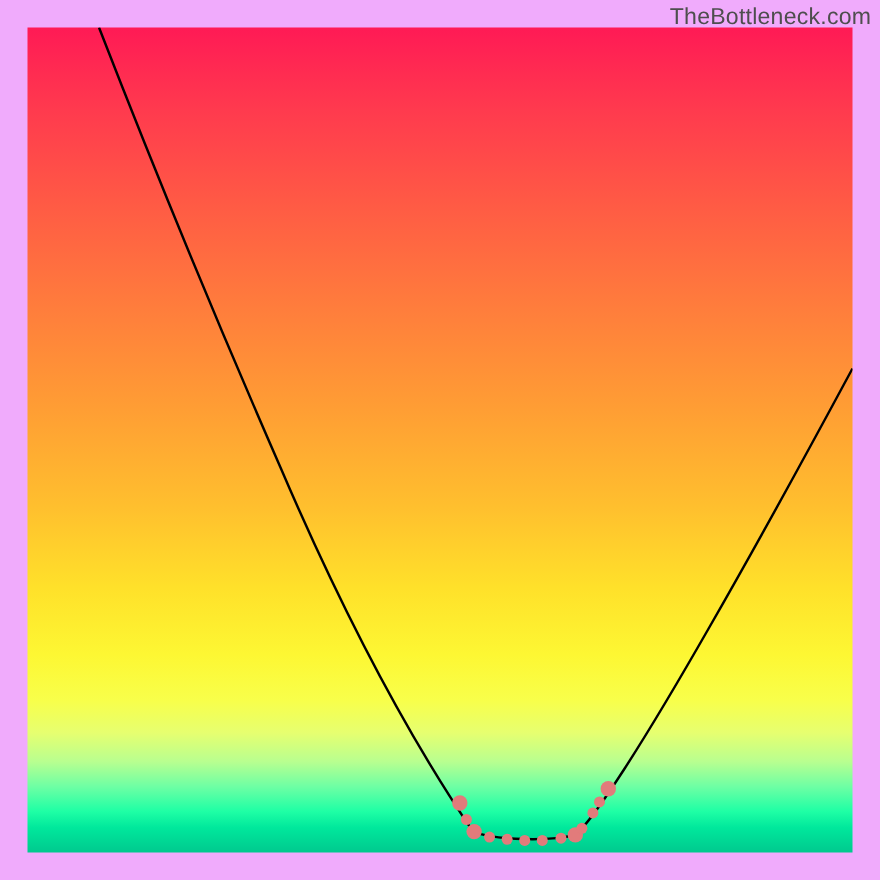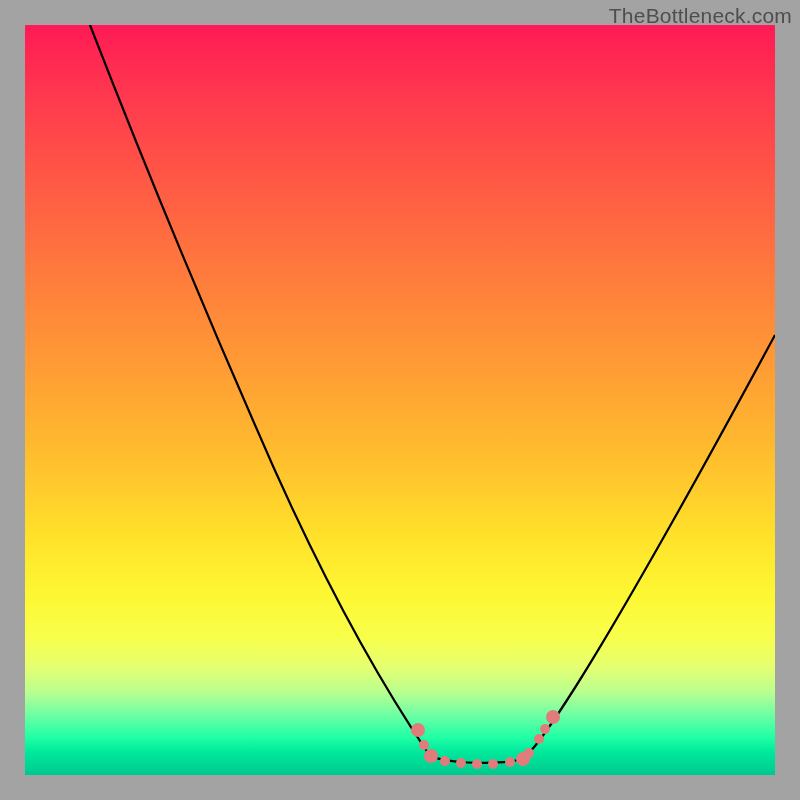--- a/index.html
+++ b/index.html
@@ -8,21 +8,21 @@
     width: 800px;
     height: 800px;
     overflow: hidden;
     background: #000;
     font-family: Arial, Helvetica, sans-serif;
   }
   .frame {
     position: relative;
     width: 800px;
     height: 800px;
-    background: #a3a3a3;
+    background: #f0abfc;
   }
   .plot-area {
     position: absolute;
     left: 25px;
     top: 25px;
     width: 750px;
     height: 750px;
     
     background: linear-gradient(
       to bottom,

